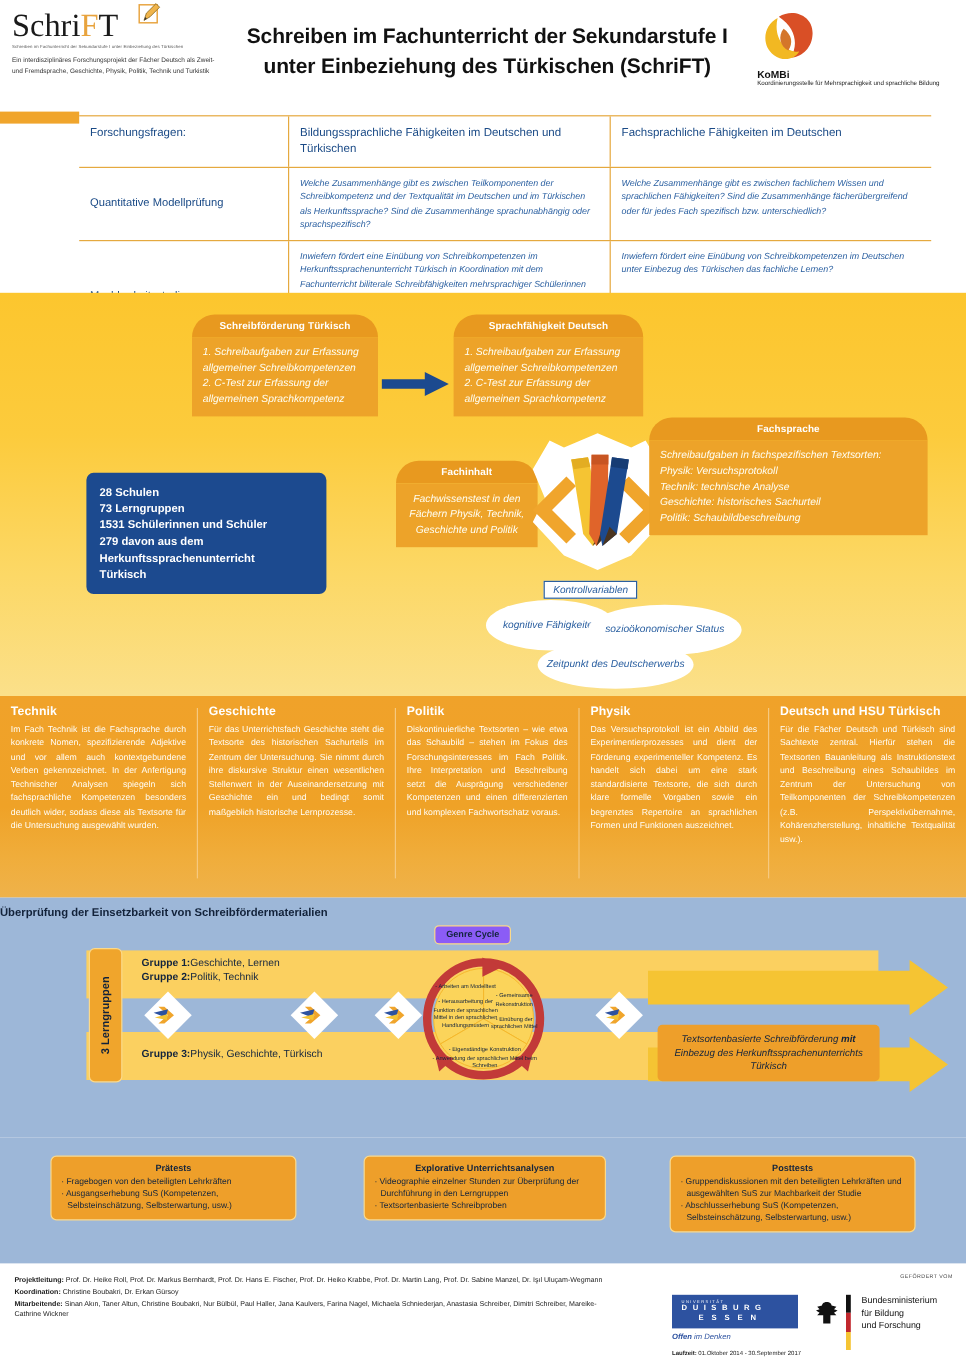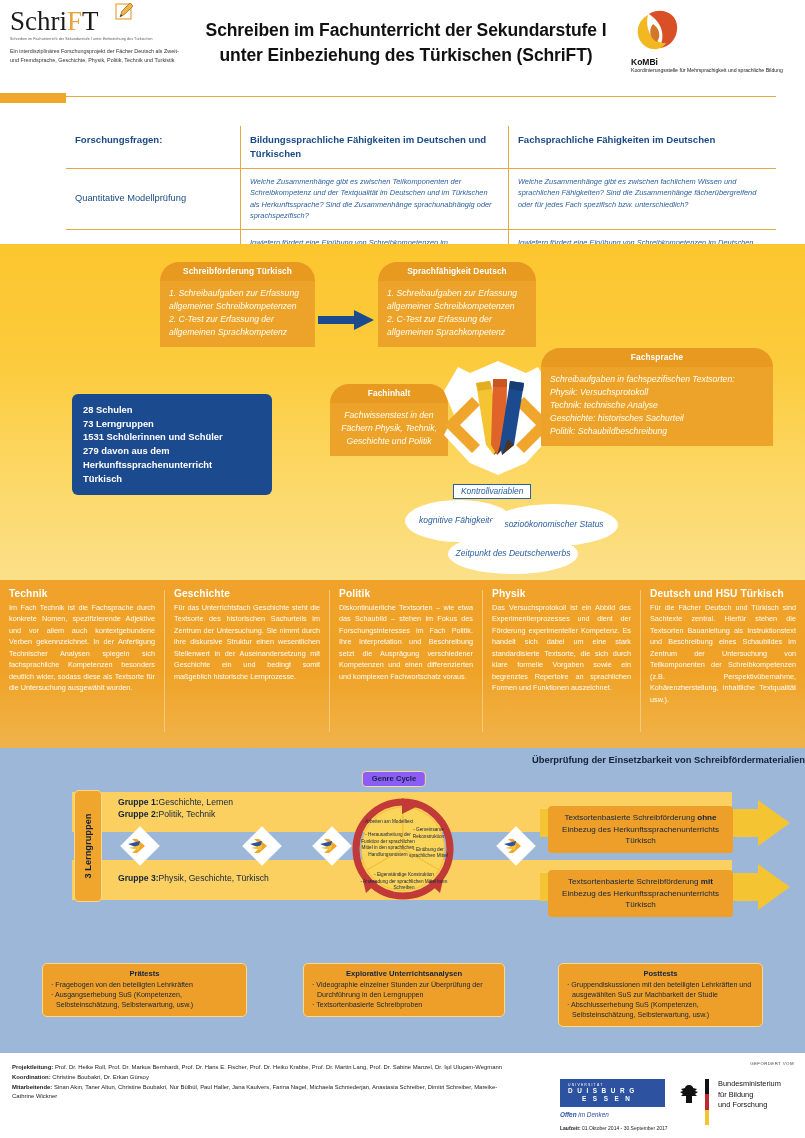--- a/index.html
+++ b/index.html
@@ -27,21 +27,21 @@
   .kombi-t1 { font-size:8.5px; font-weight:bold; color:#111; margin-left:12px; margin-top:1px;}
   .kombi-t2 { font-size:5.2px; color:#222; line-height:1.5; margin-left:12px;}
 
   
   .rf-table { position:absolute; left:66px; top:96px; width:710px; }
   .rf-row { display:flex; }
   .rf-cell { padding:7px 9px 8px 9px; }
   .rf-c1 { width:174px; }
   .rf-c2 { width:268px; }
   .rf-c3 { width:268px; }
-  .rf-hd { font-size:9.6px; font-weight:bold; color:#1a4a86; line-height:1.42;margin-top:29px; }
+  .rf-hd { font-size:9.6px; font-weight:normal; color:#1a4a86; line-height:1.42; }
   .rf-lbl { font-size:9.3px; color:#1a4a86; line-height:1.45; }
   .rf-txt { font-size:7.4px; color:#2a5fa0; font-style:italic; line-height:1.52; }
   .bdr-t { border-top:1.3px solid #e5a93f; }
   .bdr-b { border-bottom:1.3px solid #e5a93f; }
   .tbl-vline { border-left:1.3px solid #e5a93f; }
 
   
   .sec-orange {
     position:absolute; left:0; top:244px; width:805px; height:336px;
     background: linear-gradient(180deg, #fcc62e 0%, #fccb3c 35%, #fcd866 70%, #fbe08a 100%);
@@ -91,21 +91,21 @@
     position:absolute; left:0; top:580px; width:805px; height:168px;
     background: linear-gradient(180deg,#f0a22a 0%, #efa227 55%, #f0ad3b 80%, #efb24a 100%);
   }
   .subj { position:absolute; top:8px; padding:0 9px; color:#fff; }
   .subj h3 { font-size:10.2px; font-weight:bold; margin-bottom:3px; letter-spacing:.1px;}
   .subj p { font-size:7.25px; line-height:1.58; text-align:justify; color:#fffdf6; }
   .vsep { position:absolute; top:10px; width:1px; height:142px; background:#f6c97f; }
 
   
   .sec-cycle { position:absolute; left:0; top:748px; width:805px; height:200px; background:#9db7d8; }
-  .cycle-title { position:absolute; top:6px; width:805px; text-align:right; font-size:9.4px; font-weight:bold; color:#12223a;}
+  .cycle-title { position:absolute; top:6px; width:805px; text-align:left; font-size:9.4px; font-weight:bold; color:#12223a;}
   .gc-pill {
     position:absolute; left:394px; top:23px; transform:translateX(-50%);
     background:#8b5cf6; border:1.4px solid #fbd98a; border-radius:4px;
     font-size:7.6px; font-weight:bold; color:#13243d; padding:2px 9px 3px;
   }
   .band { position:absolute; background:#fbd060; }
   .band-top { left:72px; top:44px; width:660px; height:40px; }
   .band-bot { left:72px; top:112px; width:660px; height:40px; }
   .lg-tab {
     position:absolute; left:74px; top:42px; width:28px; height:112px;
@@ -125,21 +125,21 @@
   .cyc-a { left:12px; top:25px; width:56px; }
   .cyc-b { left:58px; top:33px; width:45px; }
   .cyc-c { left:8px; top:78px; width:96px; }
 
   .rbox {
     position:absolute; background:#ee9f2a; border-radius:4px;
     font-size:8.1px; color:#13243d; line-height:1.45; padding:6px 8px; text-align:center;
   }
   .rbox b { font-weight:bold; }
   .rb1 { left:548px; top:58px; width:185px; }
-  .rb2 { left:548px; top:122px; width:185px; }
+  .rb2 { left:548px; top:106px; width:185px;font-style:italic; }
   .rarrow { position:absolute; }
 
   
   .sec-tests { position:absolute; left:0; top:948px; width:805px; height:105px; background:#9db7d8; }
   .tbox {
     position:absolute; background:#ee9f2a; border:1.4px solid #fbd98a; border-radius:5px;
     padding:5px 8px 6px; color:#13243d;
   }
   .tbox h4 { font-size:7.6px; font-weight:bold; text-align:center; margin-bottom:2px; }
   .tbox li { font-size:7.1px; line-height:1.42; list-style:none; text-indent:-5px; padding-left:5px;}
@@ -413,23 +413,20 @@
       <svg viewBox="0 0 250 46" width="250" height="46">
         <path d="M0 9 L218 9 L218 0 L250 23 L218 46 L218 37 L0 37 Z" fill="#f5c433"></path>
       </svg>
     </div>
     <div class="rarrow" style="left:540px;top:116px;">
       <svg viewBox="0 0 250 46" width="250" height="46">
         <path d="M0 9 L218 9 L218 0 L250 23 L218 46 L218 37 L0 37 Z" fill="#f5c433"></path>
       </svg>
     </div>
 
-    <div class="rbox rb1">
-      <span>Textsortenbasierte Schreibförderung </span><b>ohne</b><span> Einbezug des Herkunftssprachenunterrichts Türkisch</span>
-    </div>
     <div class="rbox rb2">
       <span>Textsortenbasierte Schreibförderung </span><b>mit</b><span> Einbezug des Herkunftssprachenunterrichts Türkisch</span>
     </div>
   </div>
 
   <div class="sec-tests">
     <div class="tbox tb1">
       <h4>Prätests</h4>
       <ul>
         <li>· Fragebogen von den beteiligten Lehrkräften</li>

